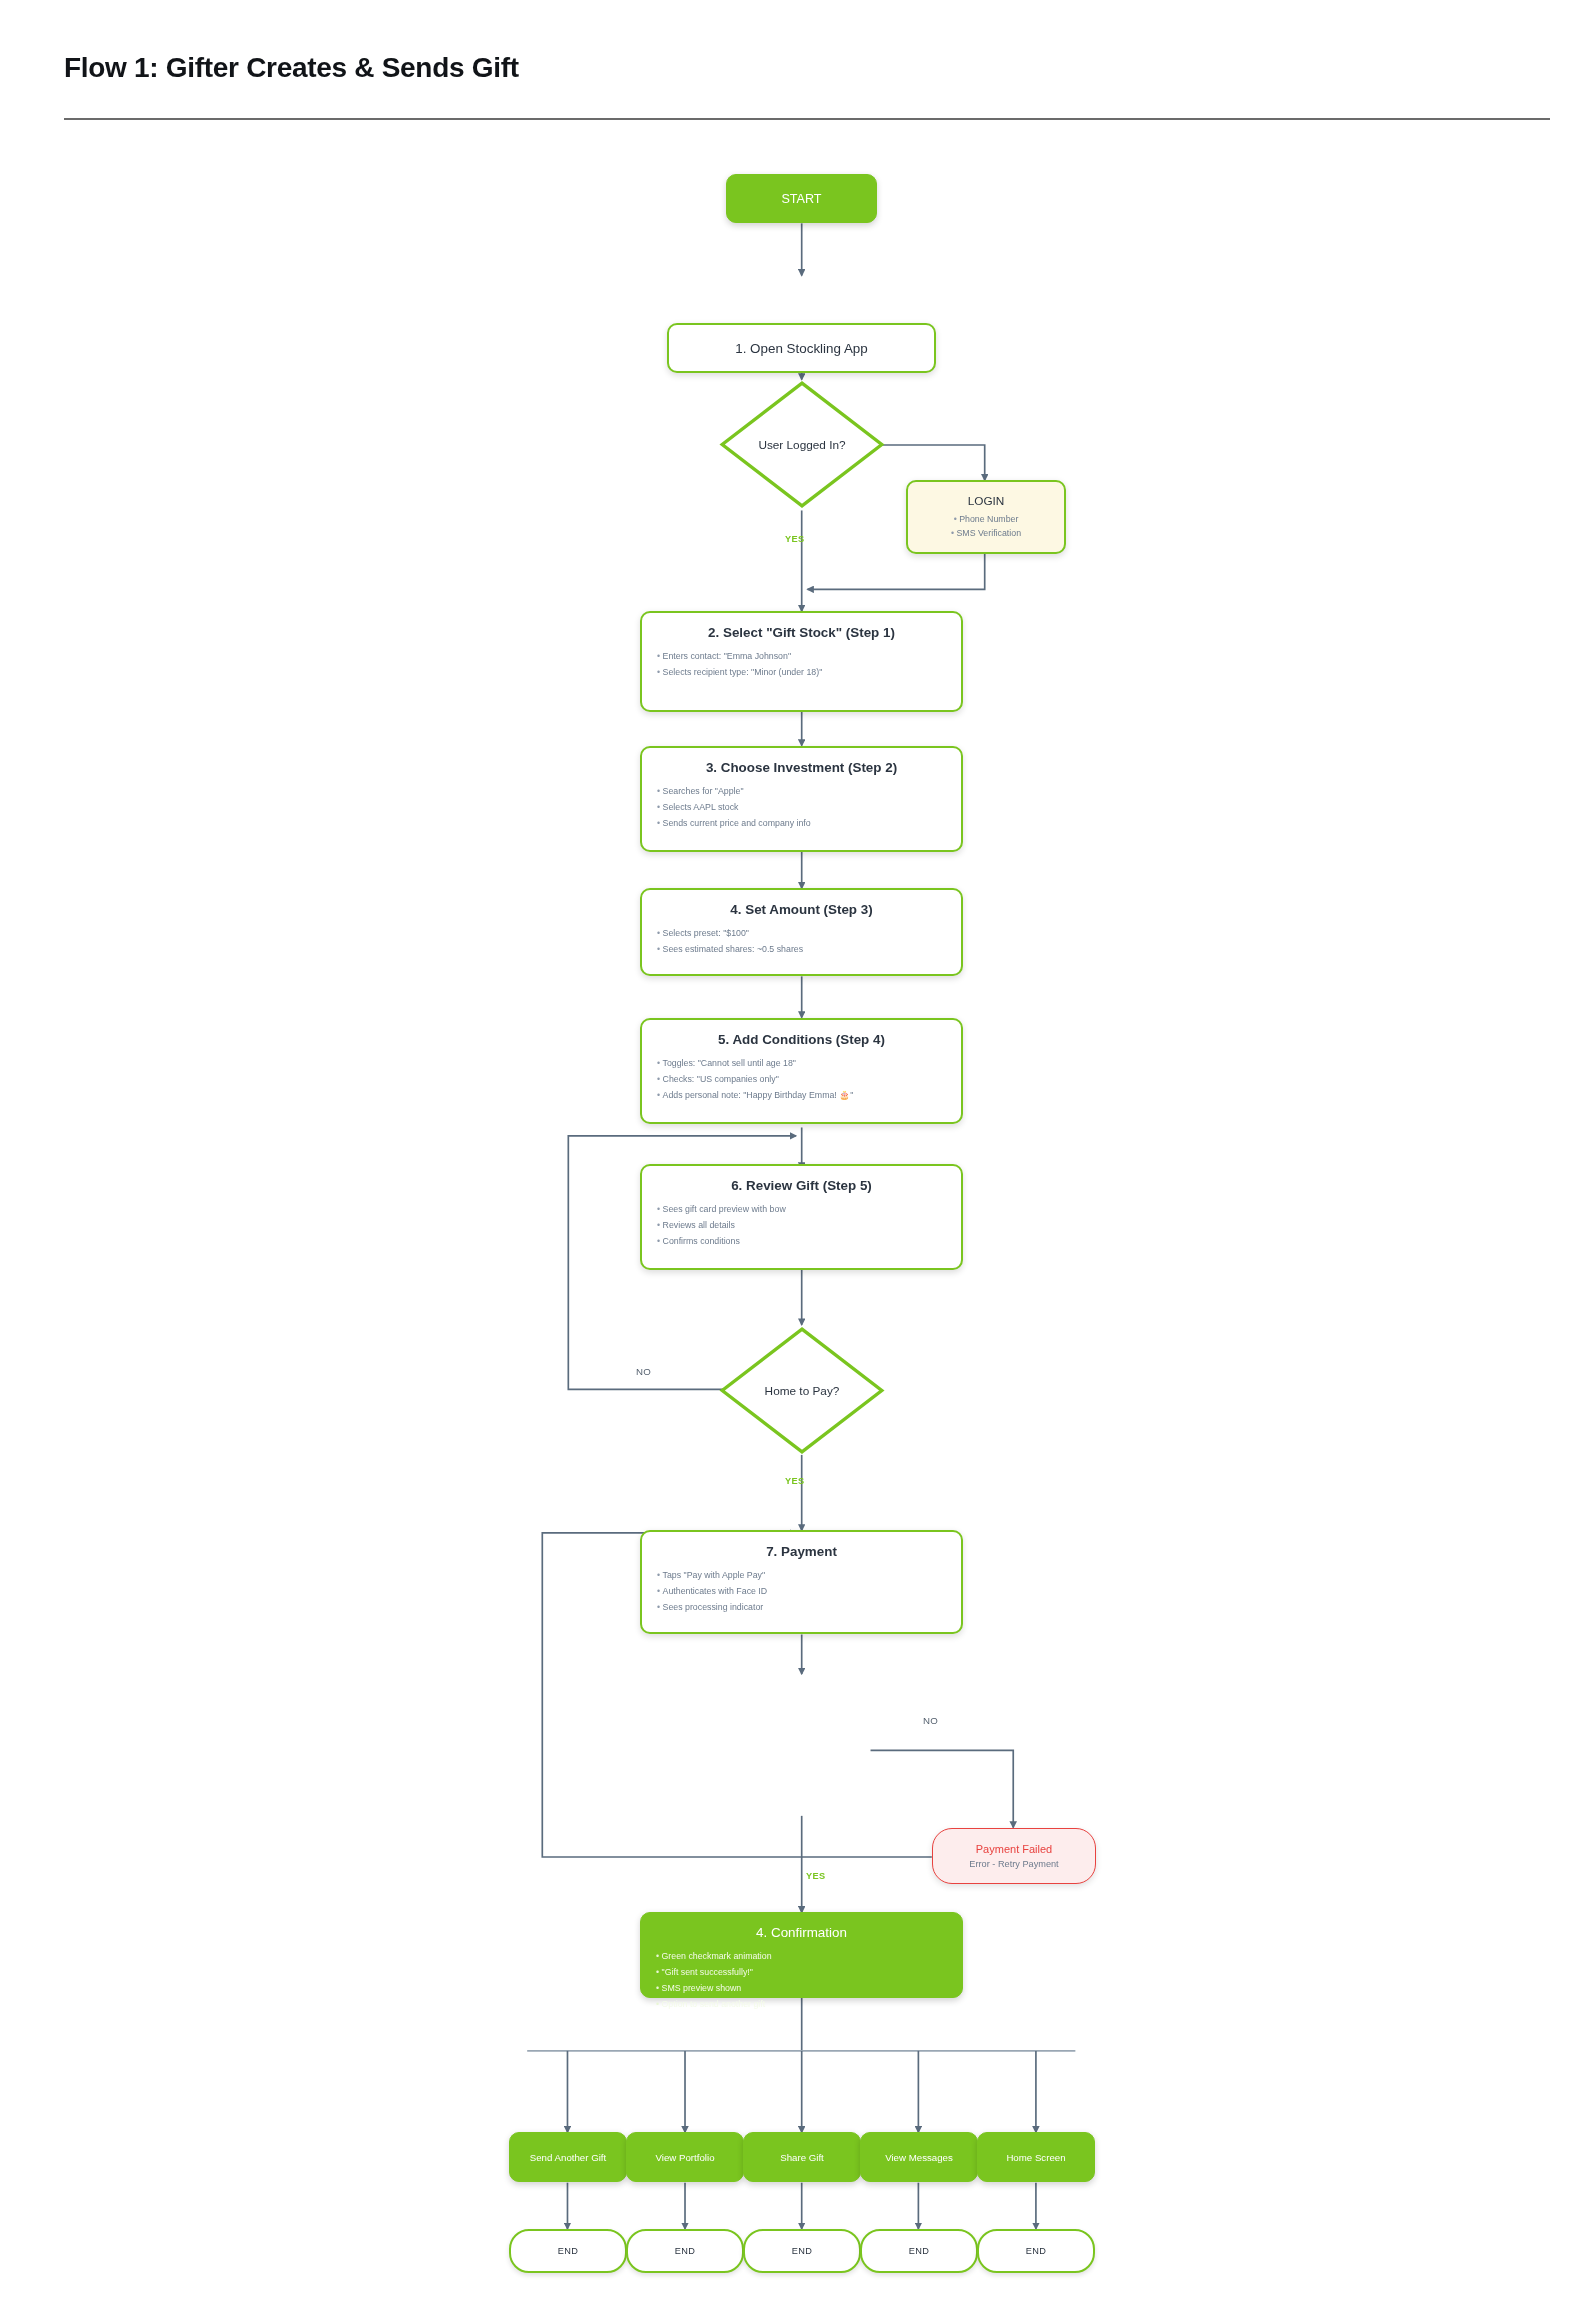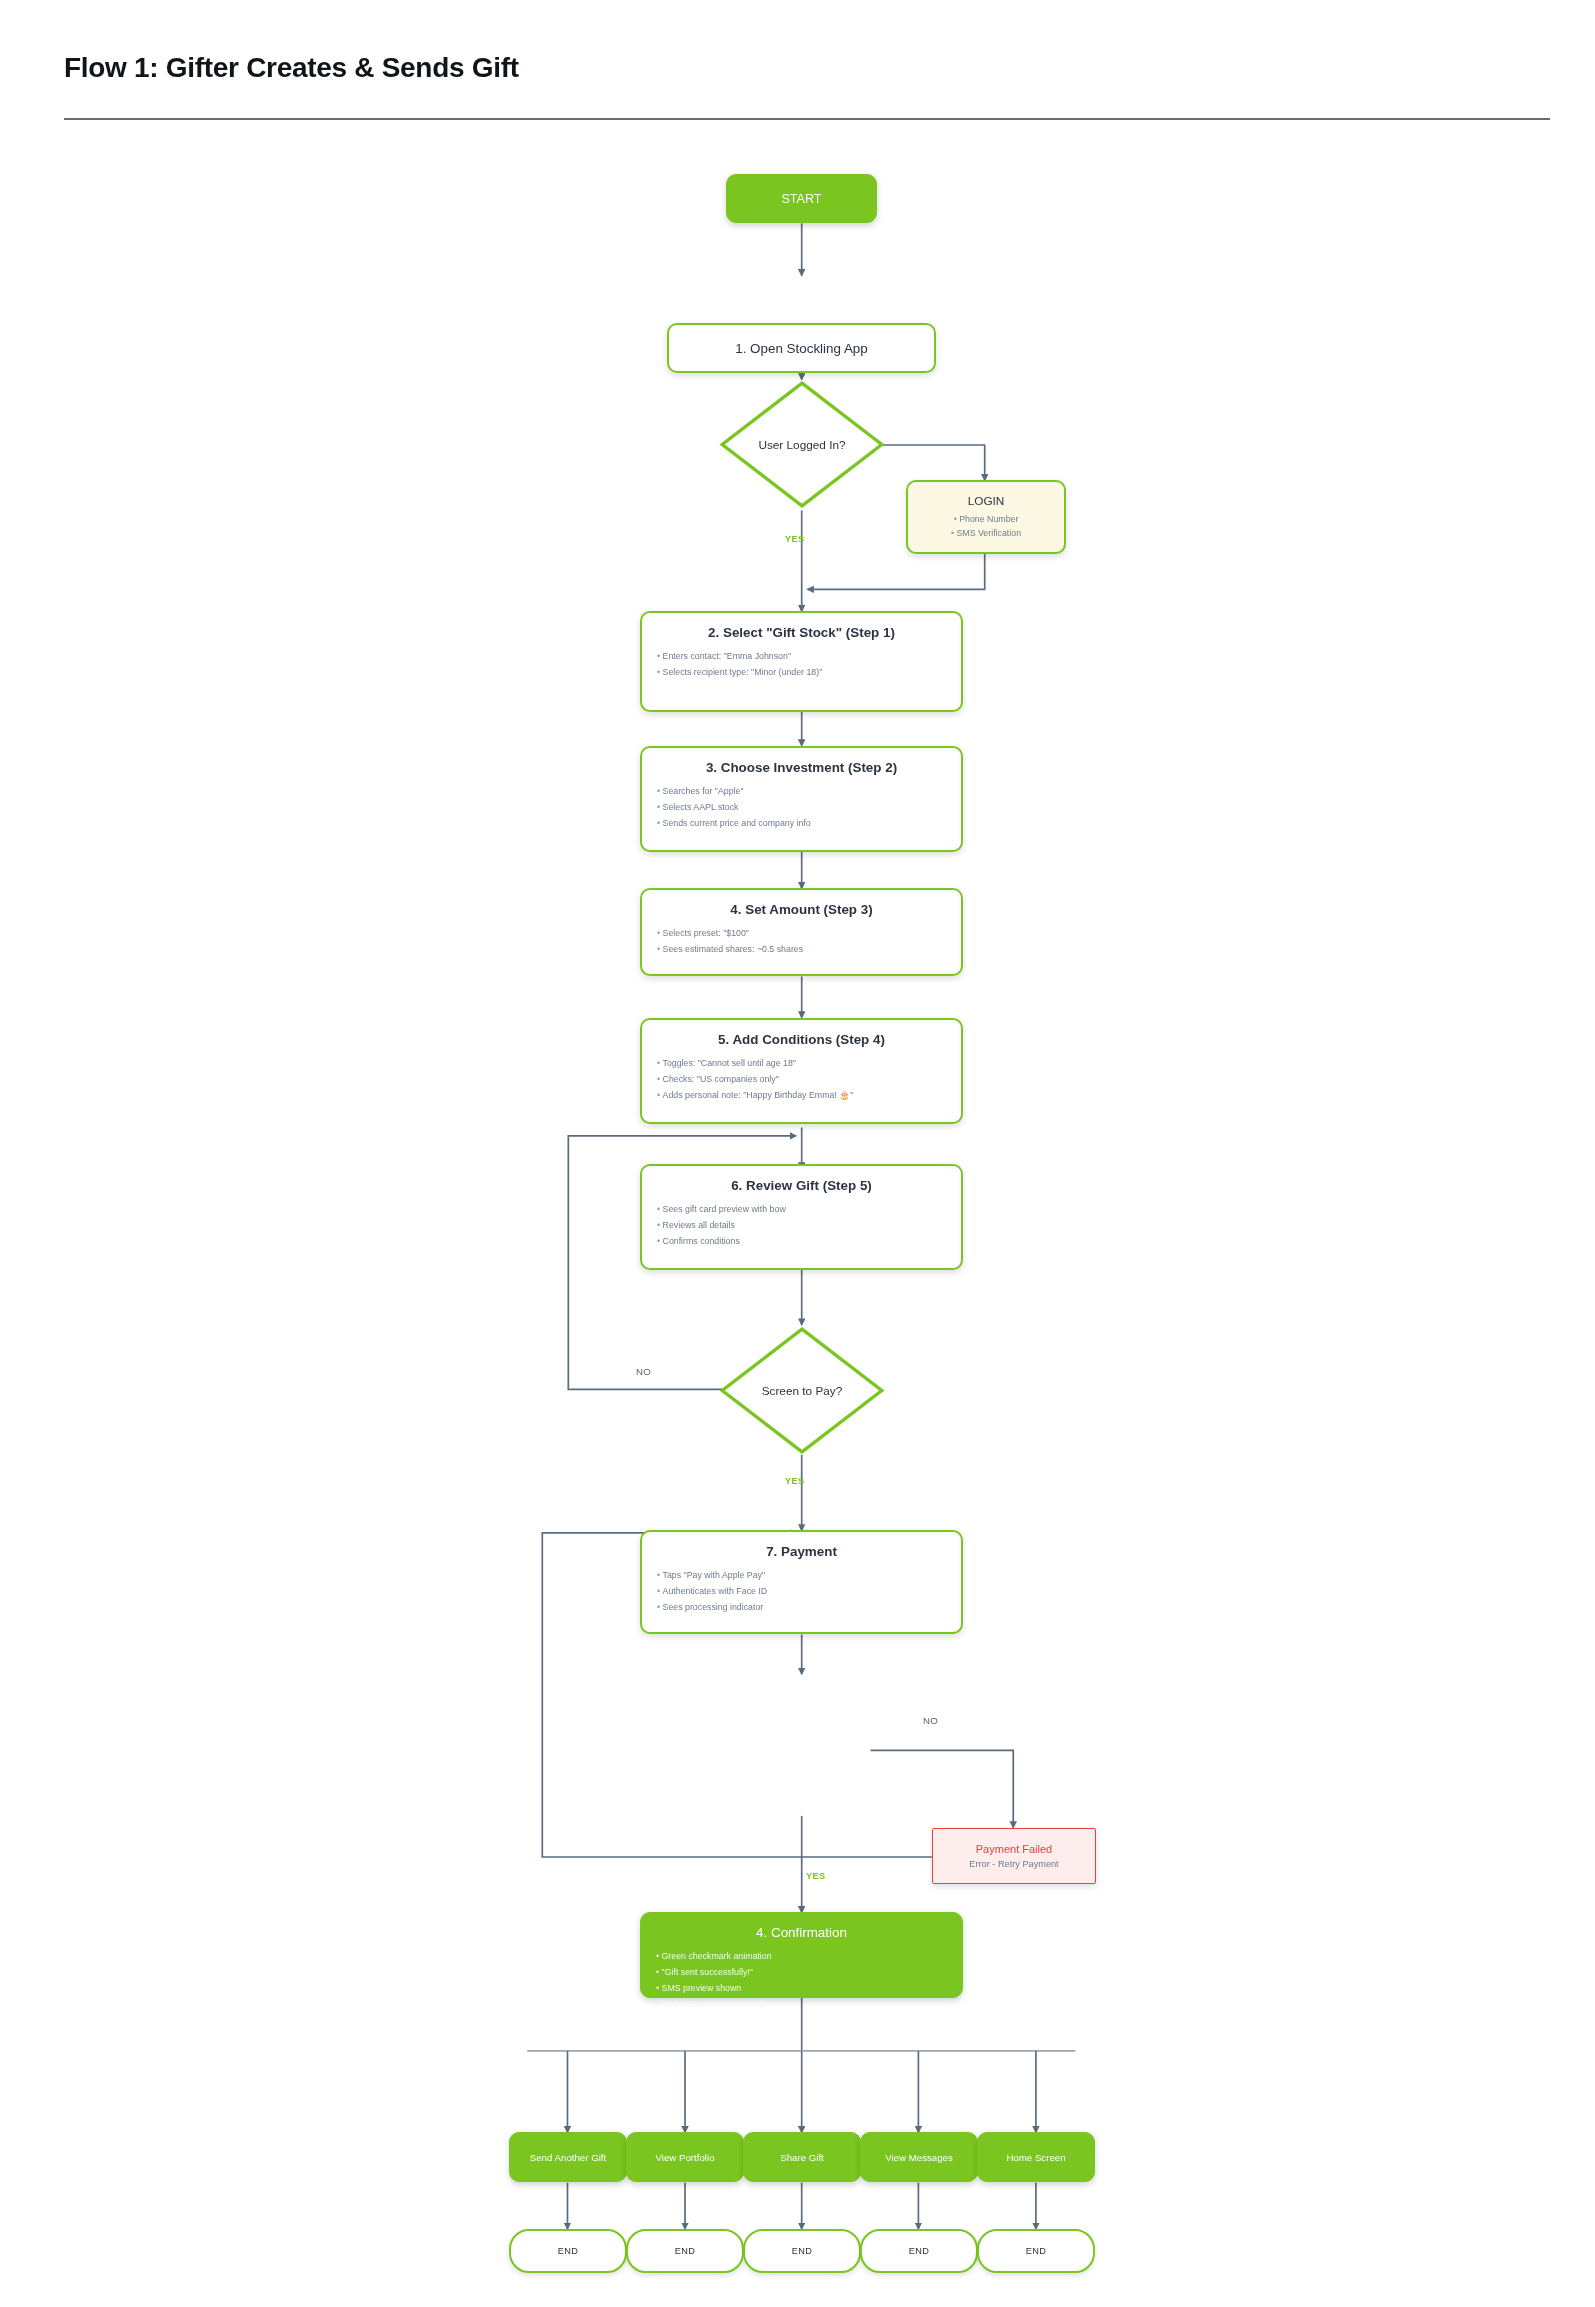--- a/index.html
+++ b/index.html
@@ -128,21 +128,21 @@
     color: #6d7b8d;
     line-height: 13.4px;
     white-space: nowrap;
   }
   .cream .bullets li::before { content: "\2022\00a0"; color: #8e9aab; }
 
   
   .error {
     background: #fdeded;
     border: 1.7px solid #e8423f;
-    border-radius: 2px;
+    border-radius: 20px;
     box-shadow: 0 2.5px 5.9px rgba(0,0,0,0.12);
     align-items: center;
     justify-content: center;
   }
   .error .node-title {
     font-size: 11px;
     color: #e8423f;
     font-weight: 400;
     margin-bottom: 4.2px;
   }
@@ -371,21 +371,21 @@
       <li>Sees gift card preview with bow</li>
       <li>Reviews all details</li>
       <li>Confirms conditions</li>
     </ul>
   </div>
 
   <div class="diamond-wrap" style="left:718px; top:1325px; width:168px; height:131px;">
     <svg width="168" height="131" viewBox="0 0 200 156">
       <polygon points="100,5 195,78 100,151 5,78" fill="#ffffff" stroke="#7ac51f" stroke-width="4"></polygon>
     </svg>
-    <div class="diamond-label">Screen to Pay?</div>
+    <div class="diamond-label">Home to Pay?</div>
   </div>
   <div class="edge-label no" style="left:636px; top:1366px;">NO</div>
   <div class="edge-label yes" style="left:785px; top:1476px;">YES</div>
 
   <div class="node card" style="left:640px; top:1530px; width:323px; height:104px;">
     <div class="node-title">7. Payment</div>
     <ul class="bullets">
       <li>Taps "Pay with Apple Pay"</li>
       <li>Authenticates with Face ID</li>
       <li>Sees processing indicator</li>

